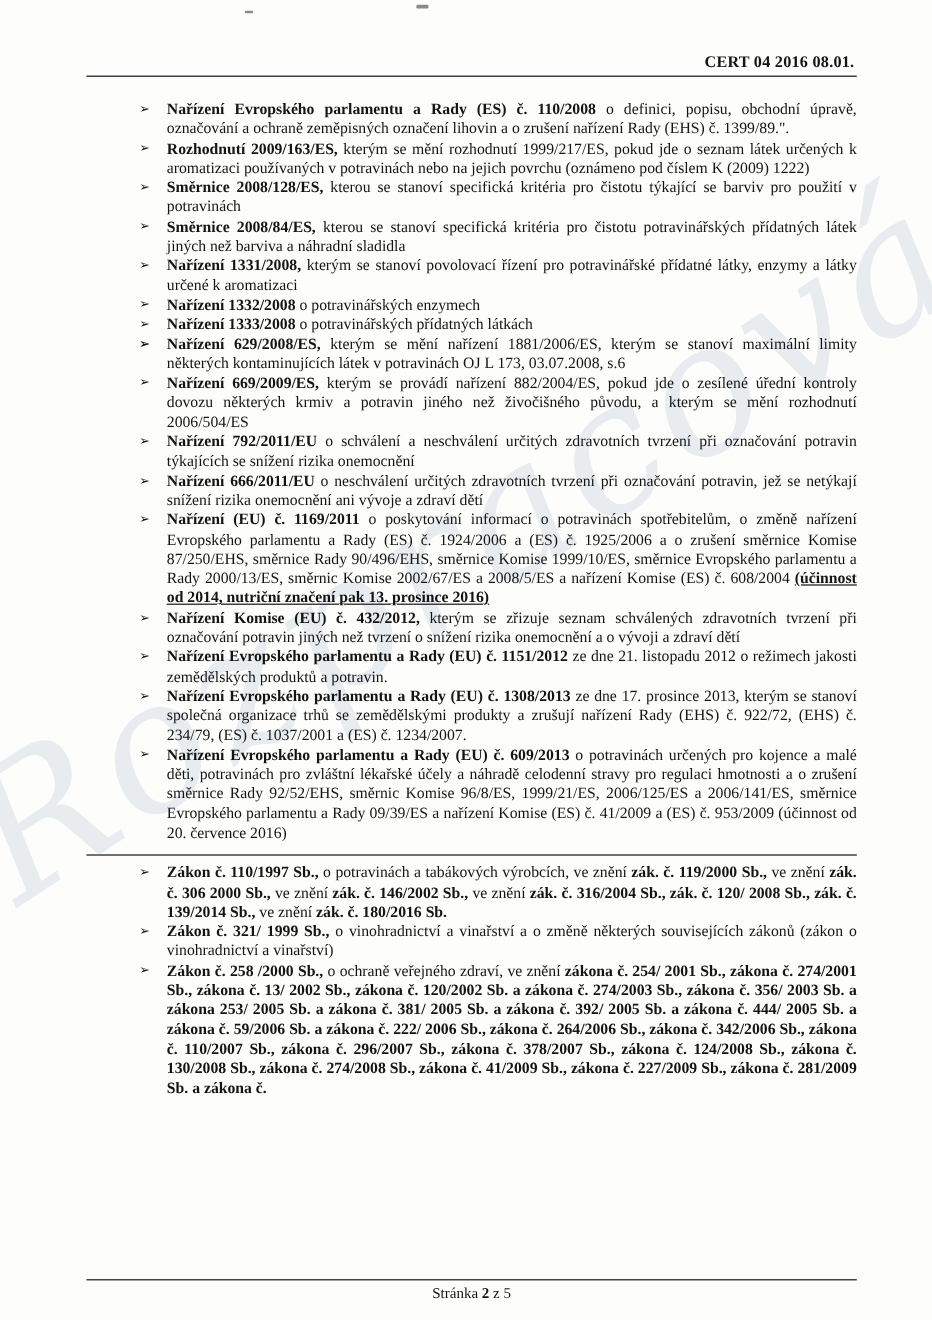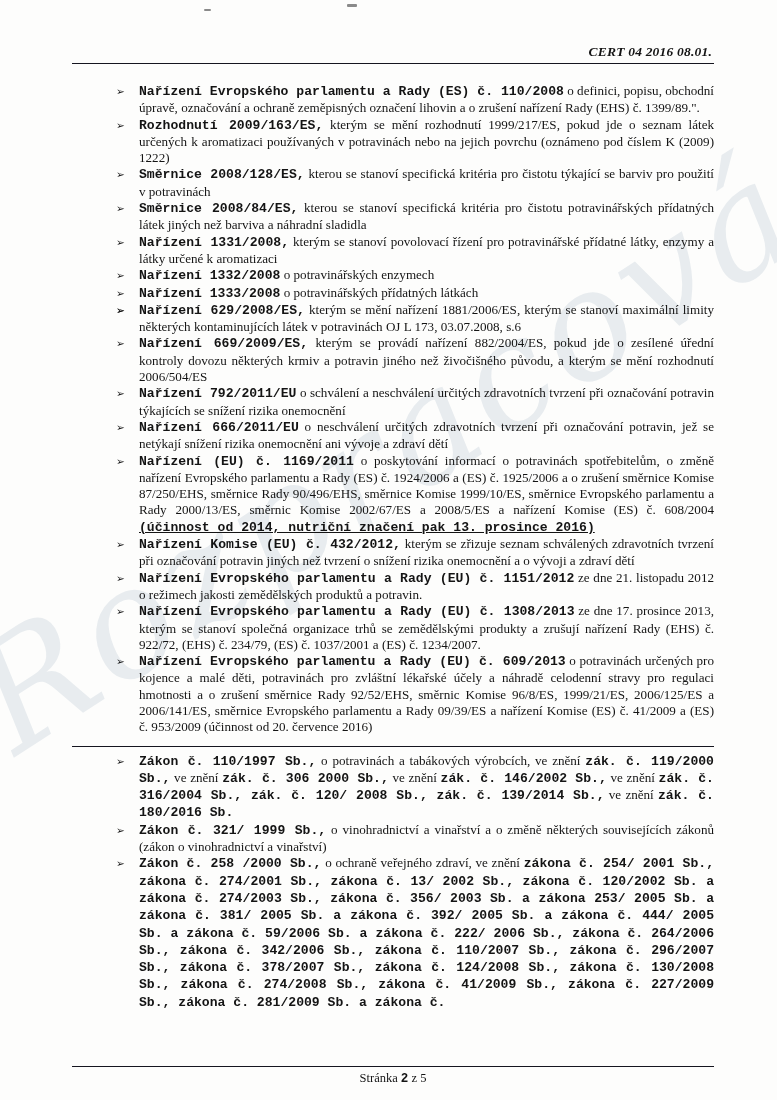--- a/index.html
+++ b/index.html
@@ -10,21 +10,20 @@
     overflow:hidden;
     font-family:"Liberation Serif","DejaVu Serif",serif;
     color:#141414;
   }
   .content{
     position:absolute;
     left:72px;right:63px;top:44px;
   }
   .hdr{
     text-align:right;
-    font-style:italic;
     font-weight:bold;
     font-size:13.5px;
     padding-right:2px;
     padding-bottom:3px;
     border-bottom:1.5px solid #15151f;
     letter-spacing:.2px;
   }
   .list{margin-left:43px;margin-top:19px;}
   .list.second{margin-top:6px;}
   .li{
@@ -33,21 +32,21 @@
     font-size:13.1px;
     line-height:16.3px;
     text-align:justify;
   }
   .marker{
     position:absolute;left:1px;top:0;
     font-family:"DejaVu Sans",sans-serif;
     font-size:10.5px;
     line-height:16.3px;
   }
-  .b{font-weight:bold;font-family:Liberation Mono, monospace;}
+  .b{font-weight:bold;}
   .u{text-decoration:underline;}
   .sect-rule{
     border:none;border-top:1.5px solid #15151f;
     margin:10px 0 6px 0;
   }
   .footer{
     position:absolute;left:72px;right:63px;top:1022px;
     border-top:1.5px solid #15151f;
     text-align:center;
     font-size:12.5px;

